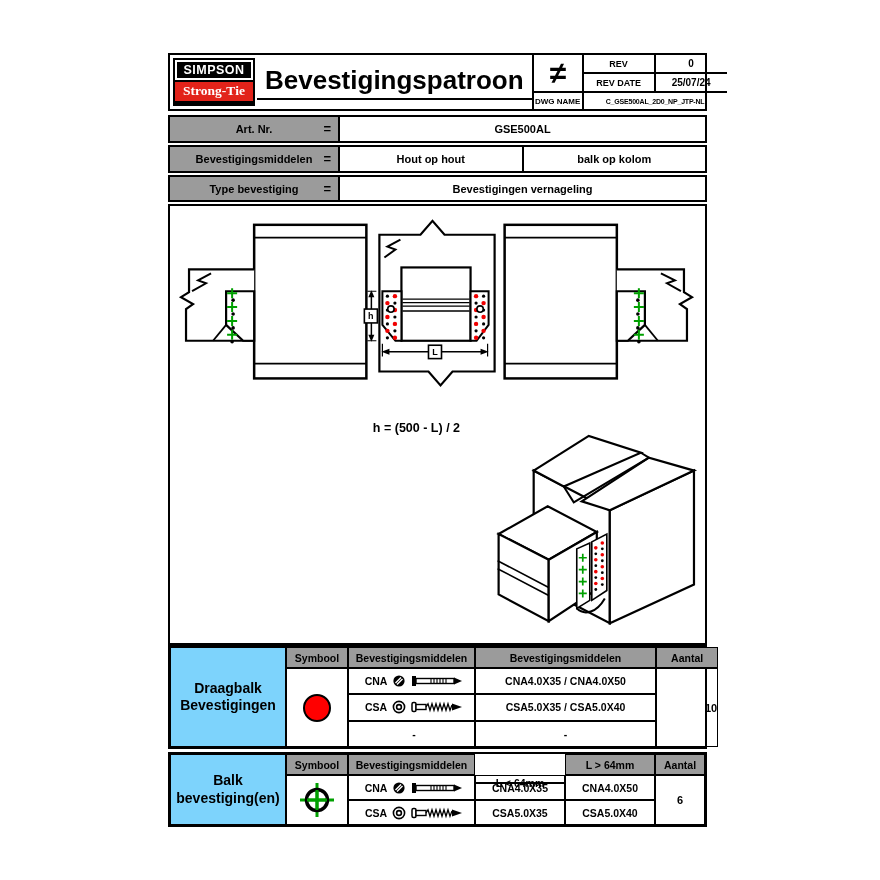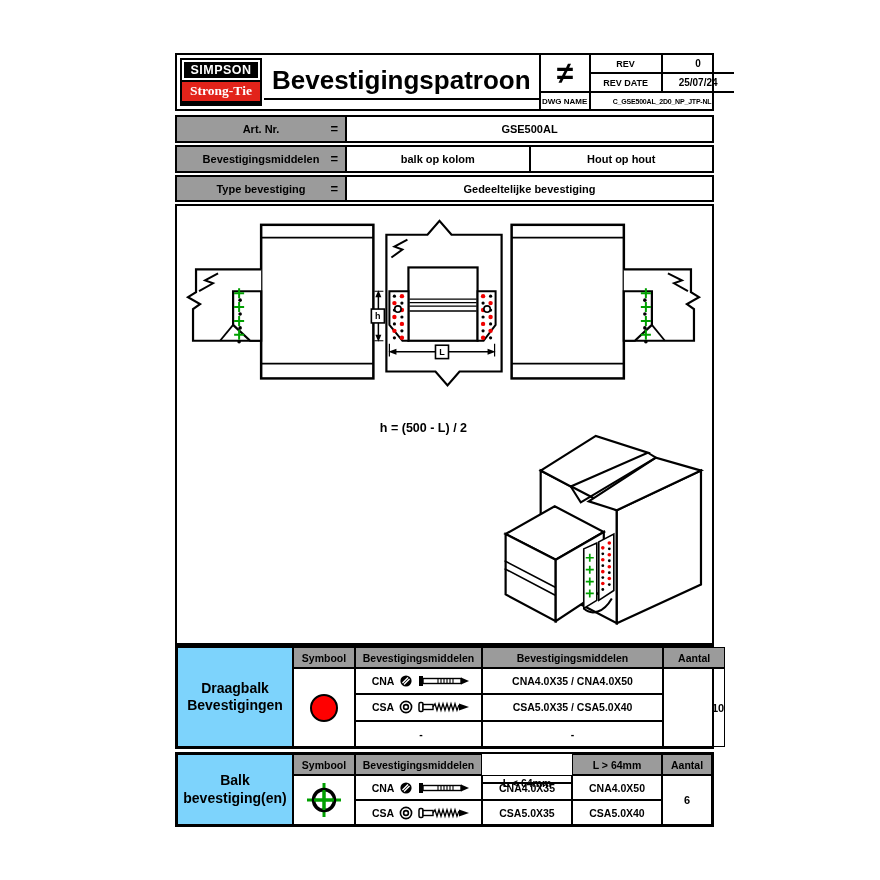--- a/index.html
+++ b/index.html
@@ -1,18 +1,18 @@
 <!DOCTYPE html>
 <html><head>
 <meta charset="utf-8">
 <style>
   html,body{margin:0;padding:0;background:#fff;}
   body{width:880px;height:880px;position:relative;font-family:"Liberation Sans",sans-serif;overflow:hidden;}
   *{box-sizing:border-box;}
-  #sheet{position:absolute;left:175px;top:53px;width:539px;height:774px;}
+  #sheet{position:absolute;left:168px;top:53px;width:539px;height:774px;}
   .sec{position:absolute;background:#fff;border:2.5px solid #000;}
 
   
   #hdr{left:0;top:0;width:539px;height:58px;display:flex;align-items:stretch;}
   .logo{margin:3px 2px 3px 3px;background:#000;padding:2px;display:flex;flex-direction:column;width:82px;flex:none;}
   .logo-top{background:#000;color:#fff;border:2px solid #fff;font-weight:bold;font-size:12.5px;text-align:center;padding:1px 0;letter-spacing:.5px;}
   .logo-bot{background:#e2231a;color:#fff;font-family:"Liberation Serif",serif;font-weight:bold;font-size:13.5px;text-align:center;padding:1px 0 2px;margin-top:2px;}
   .titlewrap{flex:1;display:flex;align-items:center;justify-content:center;}
   .title{font-size:26px;font-weight:bold;border-bottom:2.5px solid #000;padding:0 8px 2px;white-space:nowrap;}
   .tb-right{width:195px;flex:none;border-left:2.5px solid #000;display:grid;grid-template-columns:50px 72px 1fr;grid-template-rows:19px 19px 1fr;}
@@ -87,31 +87,31 @@
     <div class="ivals">
         <div class="ival">GSE500AL</div>
       </div>
   </div>
   <div id="info2" class="sec inforow">
     <div class="ilabel">
       <span>Bevestigingsmiddelen</span>
       <span class="ieq">=</span>
     </div>
     <div class="ivals">
+      <div class="ival">Hout op hout</div>
       <div class="ival">balk op kolom</div>
-      <div class="ival">Hout op hout</div>
     </div>
   </div>
   <div id="info3" class="sec inforow">
     <div class="ilabel">
       <span>Type bevestiging</span>
       <span class="ieq">=</span>
     </div>
     <div class="ivals">
-        <div class="ival">Gedeeltelijke bevestiging</div>
+        <div class="ival">Bevestigingen vernageling</div>
       </div>
   </div>
 
   <div id="draw" class="sec">
     <svg viewBox="174 201 534 441" preserveAspectRatio="none">
 
       <g>
         <rect class="wfill" x="258" y="220" width="112" height="155" stroke-width="2.5"></rect>
         <path class="ln" d="M258,233 H370 M258,360 H370" stroke-width="1.8"></path>
         <path class="wfill" d="M258,265 H193 V288 L185,293 L197,300 L190,305 V337 H258" stroke-width="2.2"></path>

